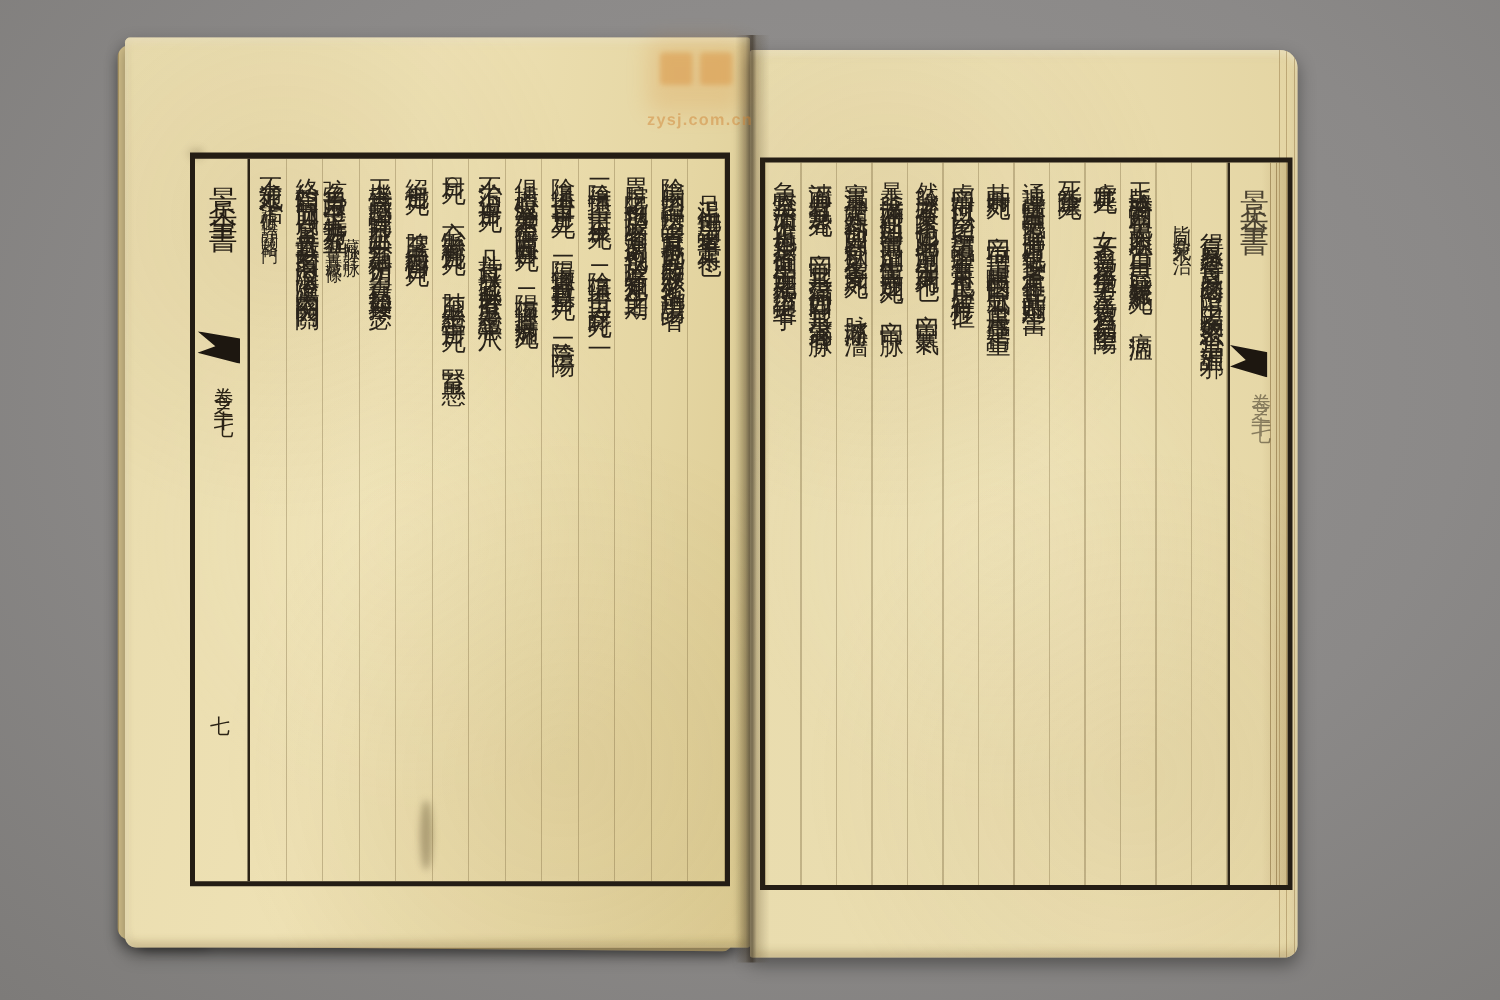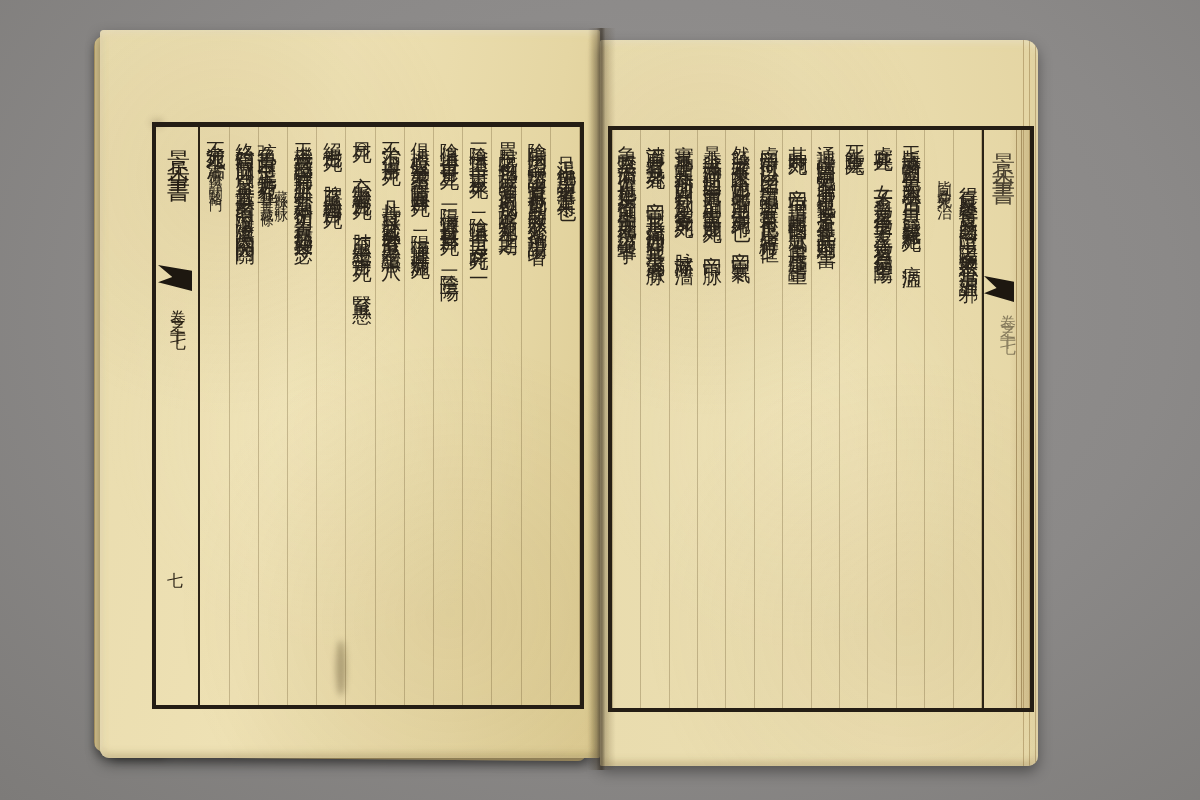--- a/index.html
+++ b/index.html
@@ -132,14 +132,20 @@
       </div>
     <div class="banxin" id="right-banxin">
       <div class="bx-title">景岳全書</div>
       <div class="fishtail"></div>
       <div class="bx-vol">卷之三十七</div>
     </div>
   </div>
 
   <div id="gutter"></div>
 
+  <div id="watermark">
+    <div class="blob"></div>
+    <div class="seal s1"></div>
+    <div class="seal s2"></div>
+    <div class="wm-url">zysj.com.cn</div>
+  </div>
 
 </div>
 
 </body></html>

